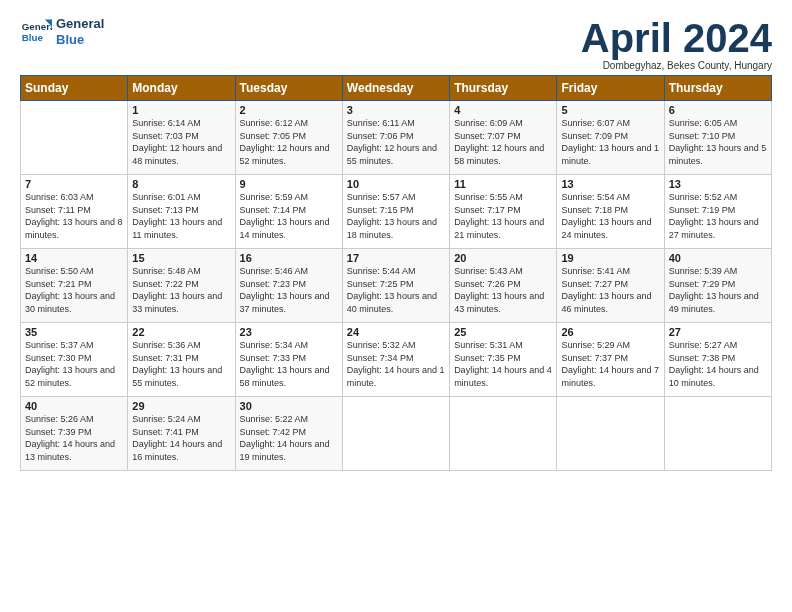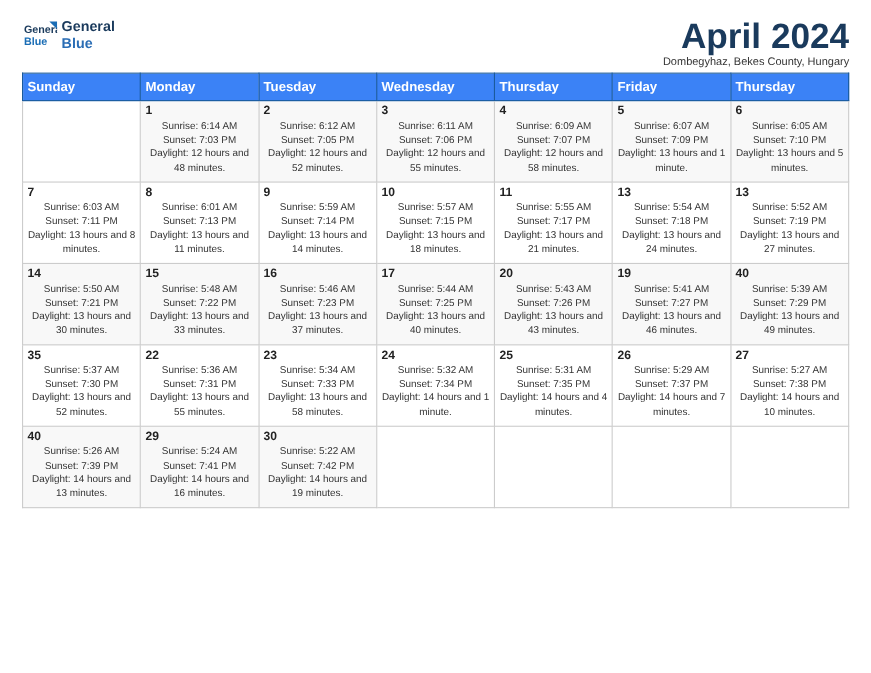--- a/index.html
+++ b/index.html
@@ -26,37 +26,37 @@
     }
     .logo-icon {
       width: 32px;
       height: 32px;
       margin-right: 4px;
     }
     .title-block {
       text-align: right;
     }
     .month-title {
-      font-size: 32px;
+      font-size: 40px;
       font-weight: bold;
       color: #1a3a5c;
       line-height: 1.1;
     }
     .location {
       font-size: 10px;
       color: #333;
       font-weight: normal;
     }
     table {
       width: 100%;
       border-collapse: collapse;
       table-layout: fixed;
     }
     thead tr th {
-      background-color: #3b82f6;
+      background-color: #a16207;
       color: #fff;
       font-size: 12px;
       font-weight: bold;
       padding: 5px 4px;
       text-align: left;
       border: 1px solid #1a5a9c;
     }
     tbody tr td {
       border: 1px solid #ccc;
       vertical-align: top;
@@ -73,21 +73,20 @@
       font-size: 11px;
       font-weight: bold;
       color: #222;
       display: block;
       margin-bottom: 1px;
     }
     .day-info {
       font-size: 9px;
       line-height: 1.4;
       color: #333;
-      text-align: center;
     }
     .empty-cell {
       background: #fff !important;
     }
   </style>
 </head>
 <body>
 
 <div class="page">
   <div class="header-top">

